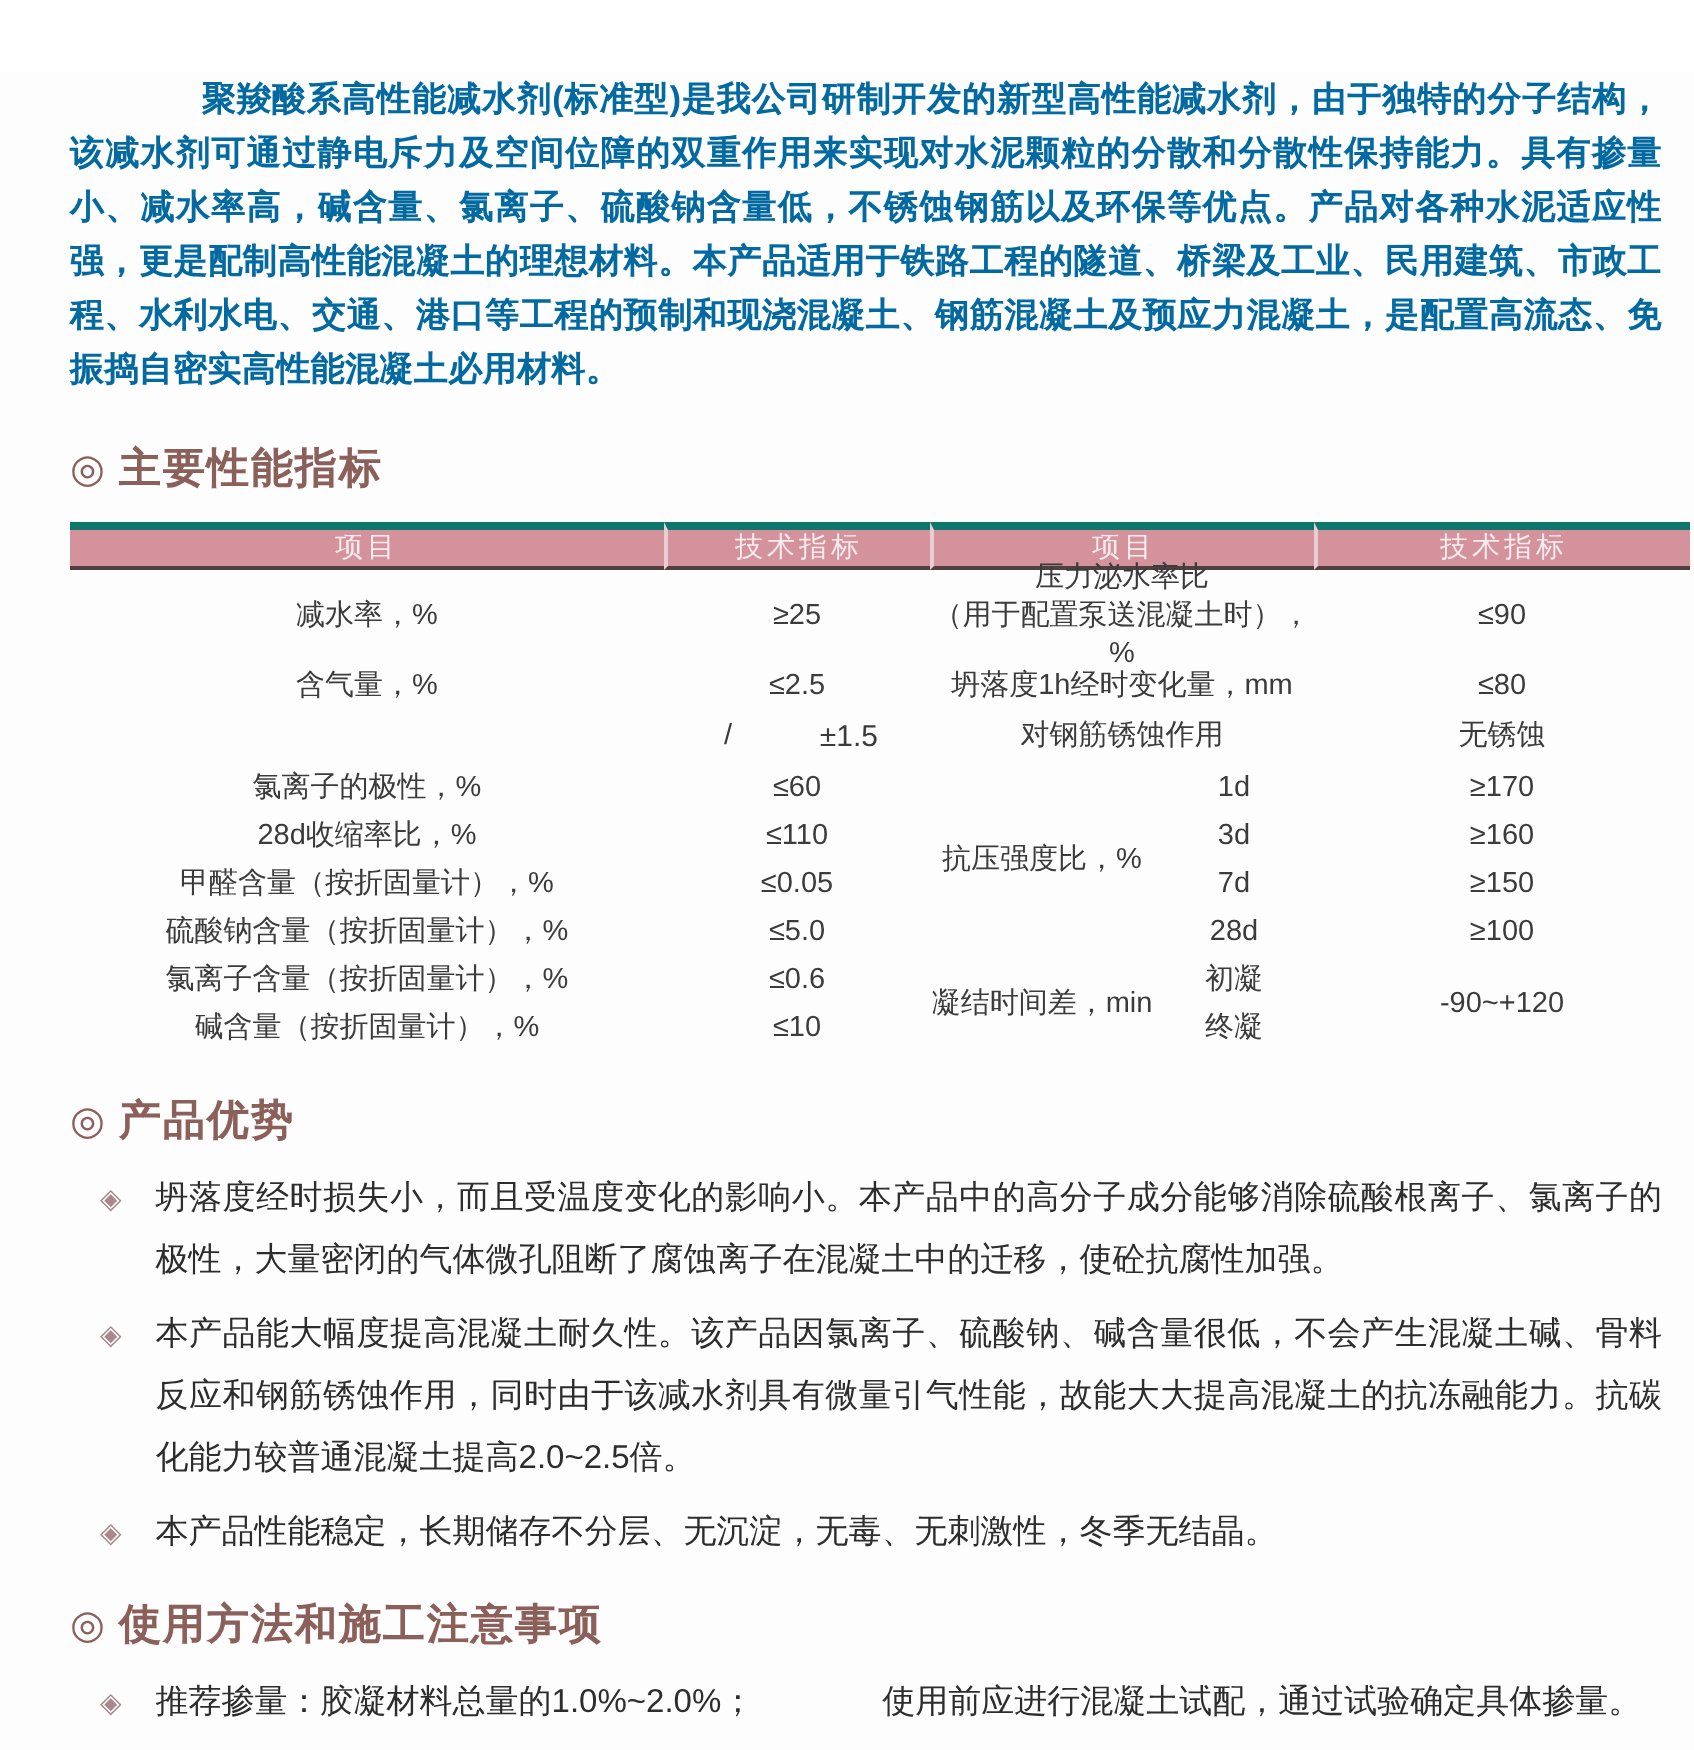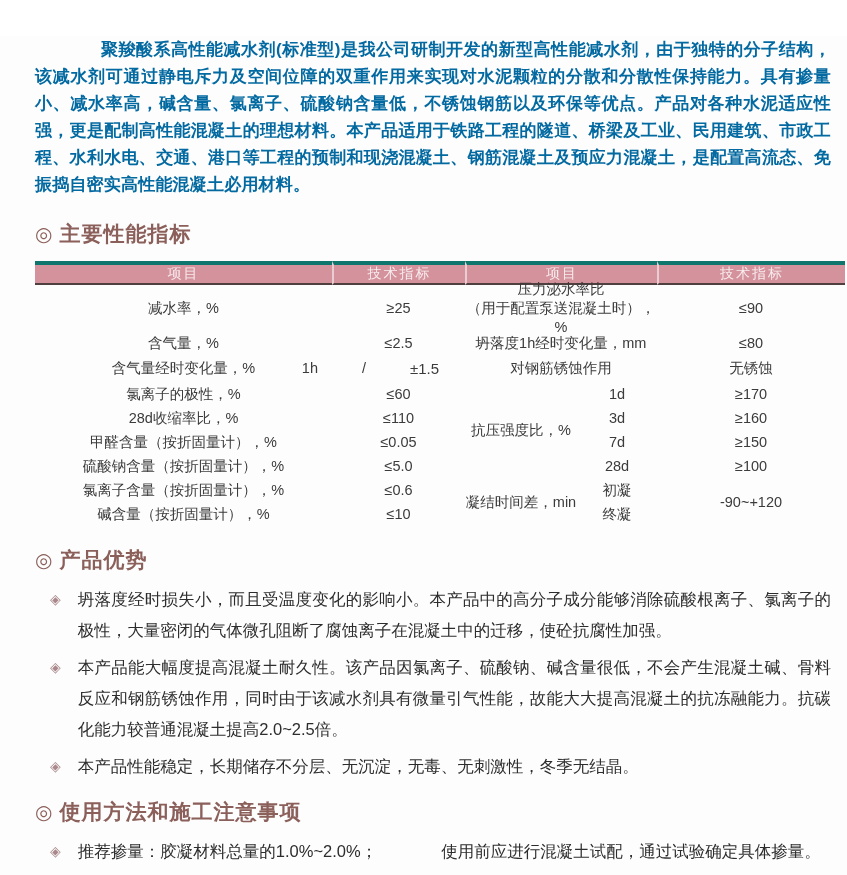--- a/index.html
+++ b/index.html
@@ -82,24 +82,20 @@
     <div class="th divl" style="grid-column:2;grid-row:1">技术指标</div>
     <div class="th divl" style="grid-column:3/5;grid-row:1">项目</div>
     <div class="th divl" style="grid-column:5;grid-row:1">技术指标</div>
 
     <div class="td" style="grid-column:1;grid-row:2">减水率，%</div>
     <div class="td num" style="grid-column:2;grid-row:2">≥25</div>
 
     <div class="td" style="grid-column:1;grid-row:3">含气量，%</div>
     <div class="td num" style="grid-column:2;grid-row:3">≤2.5</div>
 
-    <div class="td cell-rel" style="grid-column:1;grid-row:4">
-      <span>含气量经时变化量，%</span>
-      <span class="time">1h</span>
-    </div>
     <div class="td split" style="grid-column:2;grid-row:4">
       <span>/</span>
       <span class="num">±1.5</span>
     </div>
 
     <div class="td" style="grid-column:1;grid-row:5">氯离子的极性，%</div>
     <div class="td num" style="grid-column:2;grid-row:5">≤60</div>
 
     <div class="td" style="grid-column:1;grid-row:6">28d收缩率比，%</div>
     <div class="td num" style="grid-column:2;grid-row:6">≤110</div>

